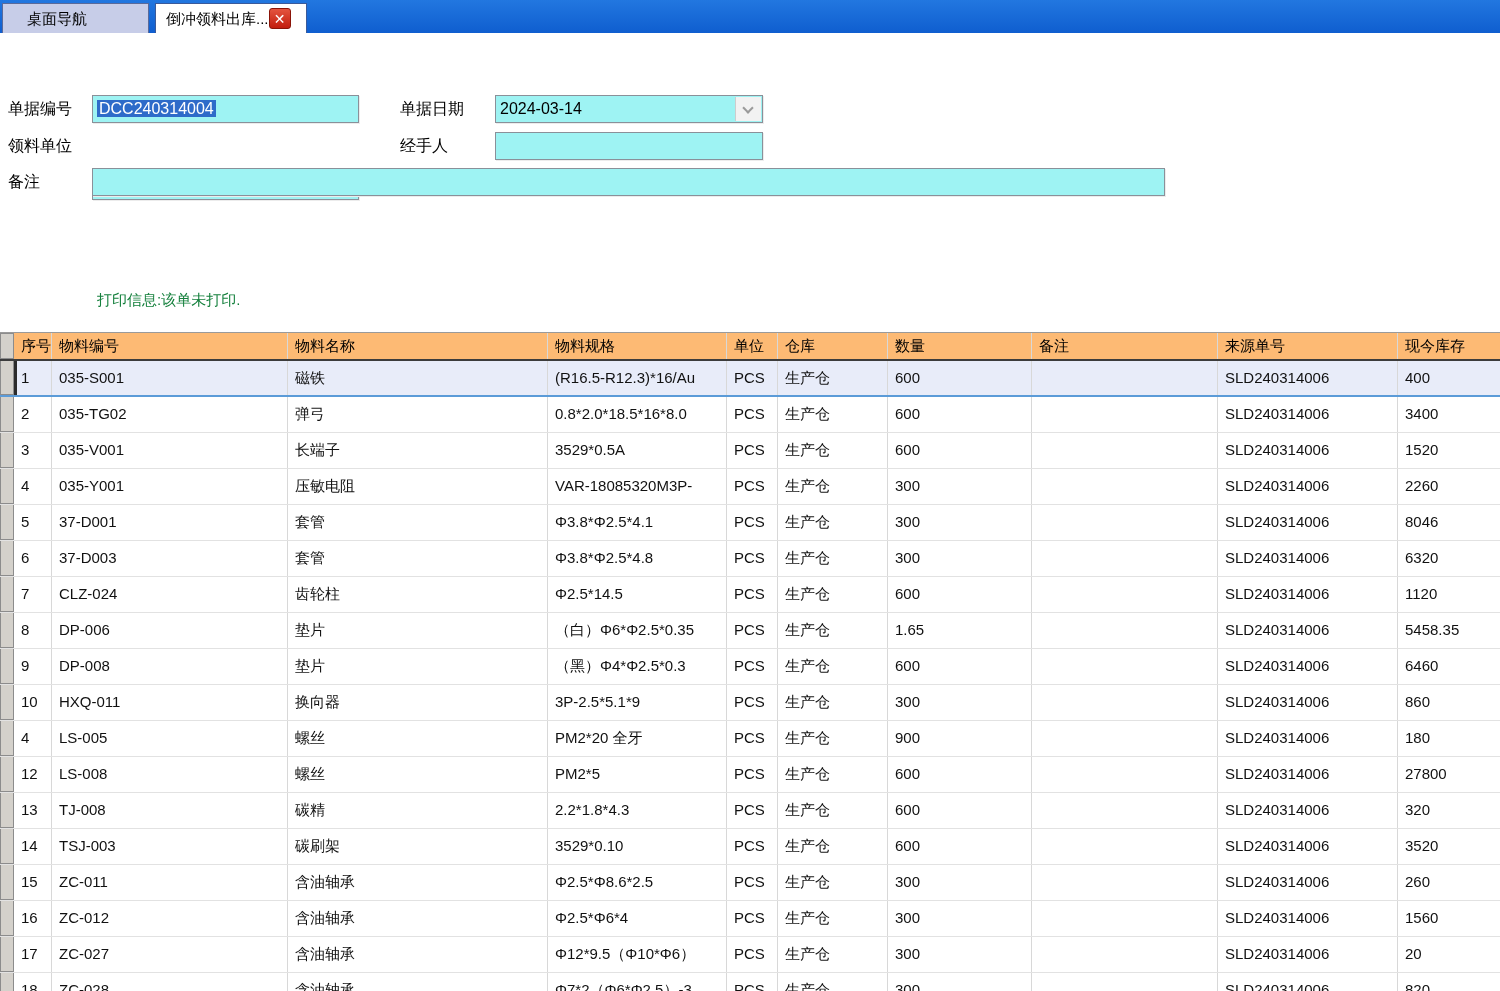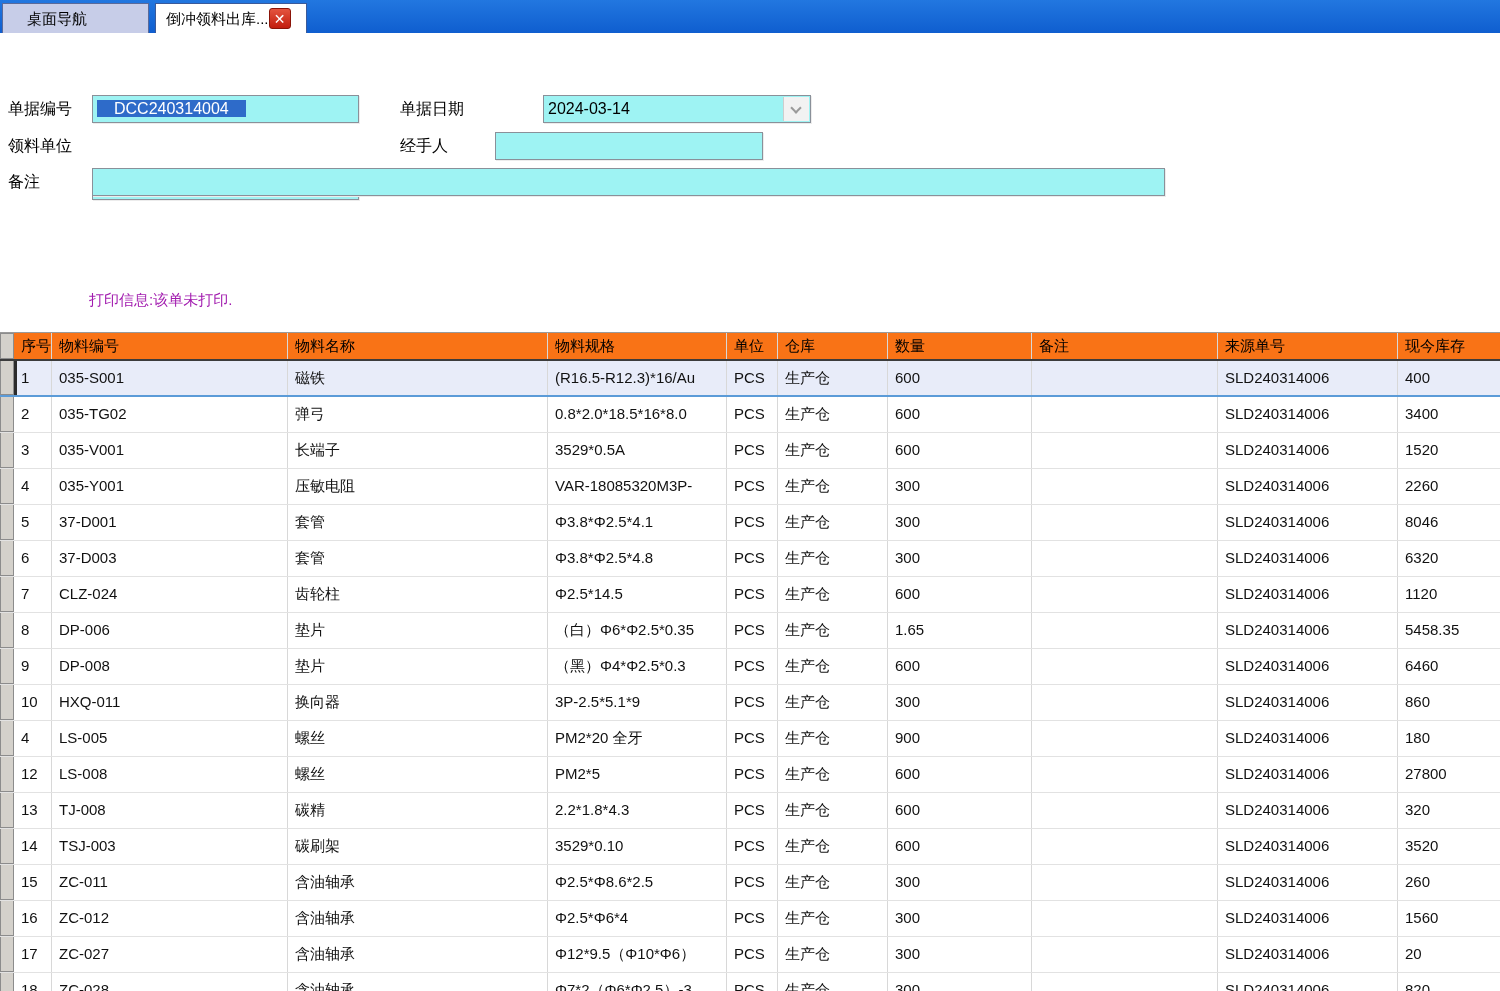--- a/index.html
+++ b/index.html
@@ -18,34 +18,34 @@
   .tab.active .tab-label { overflow:hidden; white-space:nowrap; }
   .closebtn { display:inline-block; width:22px; height:21px; background:linear-gradient(#e4543e,#c21d0e);
     border:1px solid #8a1408; border-radius:3px; color:#fff; font-weight:bold; font-size:14px;
     text-align:center; line-height:20px; flex:0 0 22px; }
 
   
   .flabel { position:absolute; font-size:16px; color:#000; height:28px; line-height:28px;font-family:Liberation Serif, serif; }
   .finput { position:absolute; height:28px; background:#9ef3f3; border:1px solid #8a9099;
     box-shadow:1px 1px 0 #ececec; font-size:16px; color:#000; line-height:26px; padding:0 4px;
     white-space:nowrap; overflow:hidden; }
-  .selhl { background:#2e6bc9; color:#fff; padding:0 17px; }
+  .selhl { background:#2e6bc9; color:#fff; padding:0 2px; }
   .combo-btn { position:absolute; right:1px; top:1px; width:26px; height:24px; background:#f2f2f2;
     border-left:1px solid #cdcdcd; }
   .chev { position:absolute; left:8px; top:7px; width:8px; height:8px; border-right:2px solid #9a9a9a;
     border-bottom:2px solid #9a9a9a; transform:rotate(45deg); }
 
   
-  .printinfo { position:absolute; left:89px; top:291px; font-size:15px; color:#a21caf; }
+  .printinfo { position:absolute; left:97px; top:291px; font-size:15px; color:#15803d; }
 
   
   .grid { position:absolute; left:0; top:332px; width:1500px; height:659px; overflow:hidden;
     border-top:1px solid #9a9a9a; }
   .grow { display:flex; width:1500px; }
-  .ghead { height:28px; background:#f97316; border-bottom:2px solid #3c3c3c; }
+  .ghead { height:28px; background:#fdba74; border-bottom:2px solid #3c3c3c; }
   .ghead .gc { line-height:26px; font-size:15px; color:#000; }
   .gbody .grow { height:36px; background:#fff; border-bottom:1px solid #e2e2e2; }
   .gbody .grow.sel { background:#e8ecf9; border-bottom:2px solid #5b9bd8; }
   .gc { flex:0 0 auto; padding:0 6px 0 7px; font-size:15px; color:#111; line-height:34px;
     white-space:nowrap; overflow:hidden; border-right:1px solid #d8d8d8; height:100%; }
   .c-sel { flex:0 0 14px; width:14px; padding:0; background:#d4d1cb; border:1px solid #8c8c8c;
     border-top:none; }
   .ghead .c-sel { border-top:1px solid #8c8c8c; }
   .c-no{flex-basis:38px} .c-code{flex-basis:236px} .c-name{flex-basis:260px} .c-spec{flex-basis:179px}
   .c-unit{flex-basis:51px} .c-wh{flex-basis:110px} .c-qty{flex-basis:144px} .c-rem{flex-basis:186px}
@@ -65,21 +65,21 @@
       <span class="tab-label">倒冲领料出库...</span>
       <span class="closebtn">✕</span>
     </div>
   </div>
 
   <div>
     <div class="flabel" style="left:8px; top:95px;">单据编号</div>
     <div class="finput" style="left:92px; top:95px; width:267px;"><span class="selhl">DCC240314004</span></div>
 
     <div class="flabel" style="left:400px; top:95px;">单据日期</div>
-    <div class="finput" style="left:495px; top:95px; width:268px;margin-left:48px;">
+    <div class="finput" style="left:495px; top:95px; width:268px;">
       <span>2024-03-14</span>
       <span class="combo-btn">
           <span class="chev"></span>
         </span>
     </div>
 
     <div class="flabel" style="left:8px; top:132px;">领料单位</div>
     <div class="finput" style="left:92px; top:132px; width:267px;margin-top:40px;"><span>生产部</span></div>
 
     <div class="flabel" style="left:400px; top:132px;">经手人</div>

